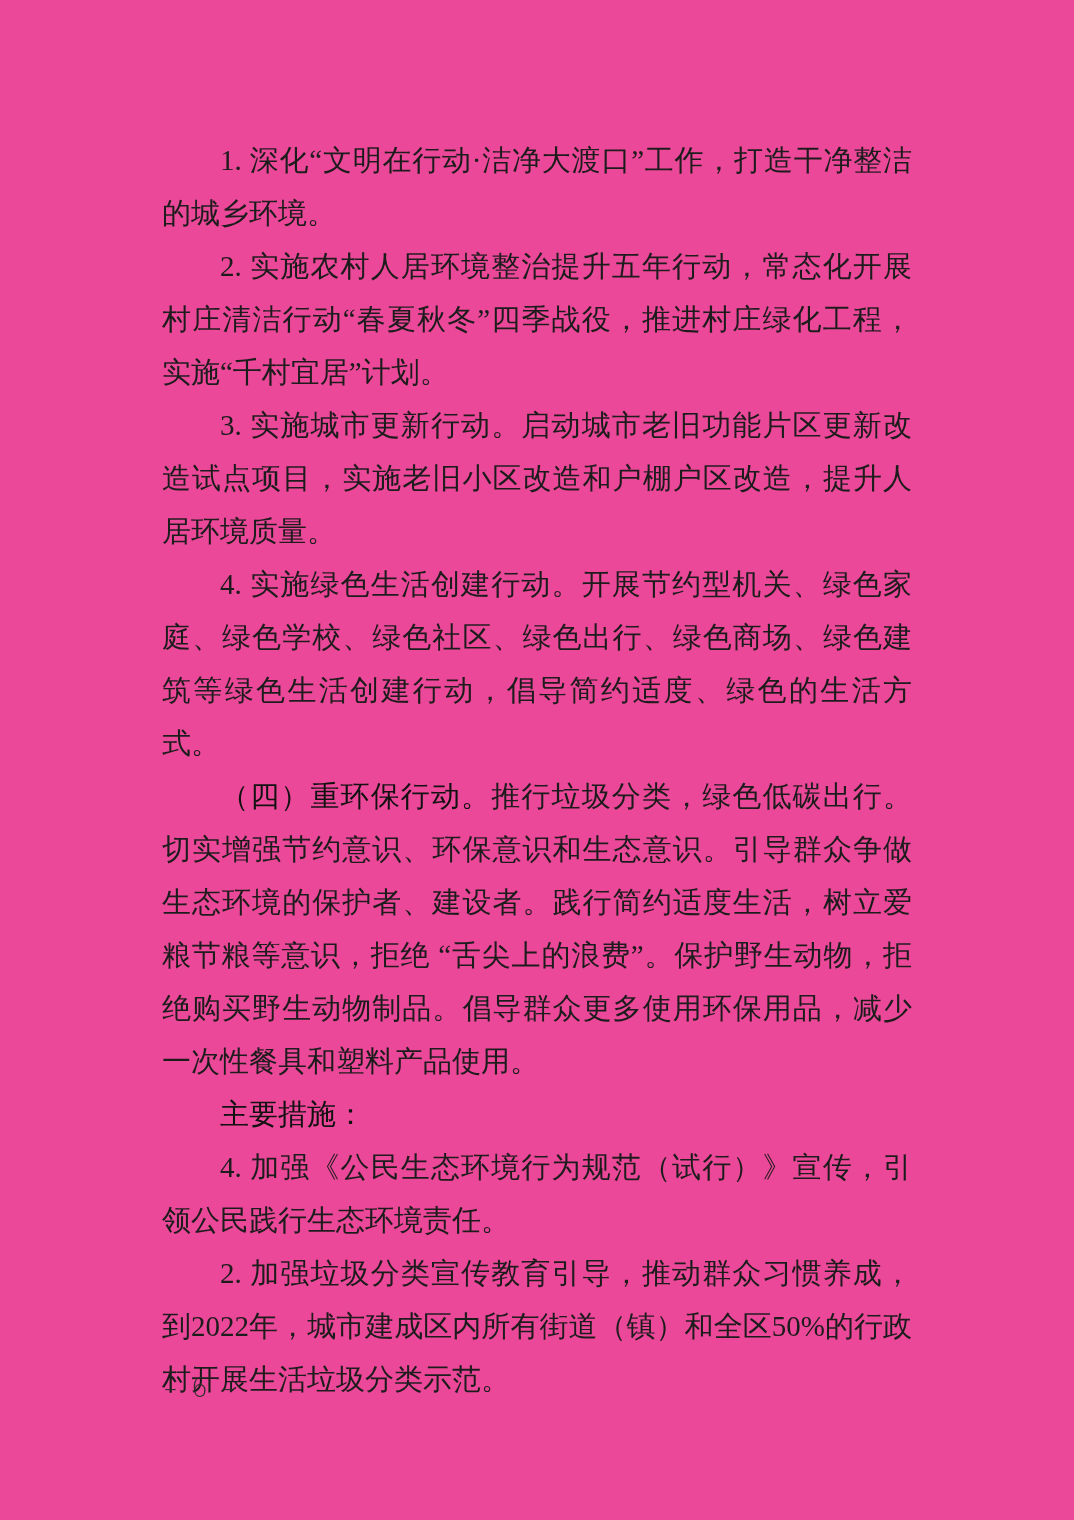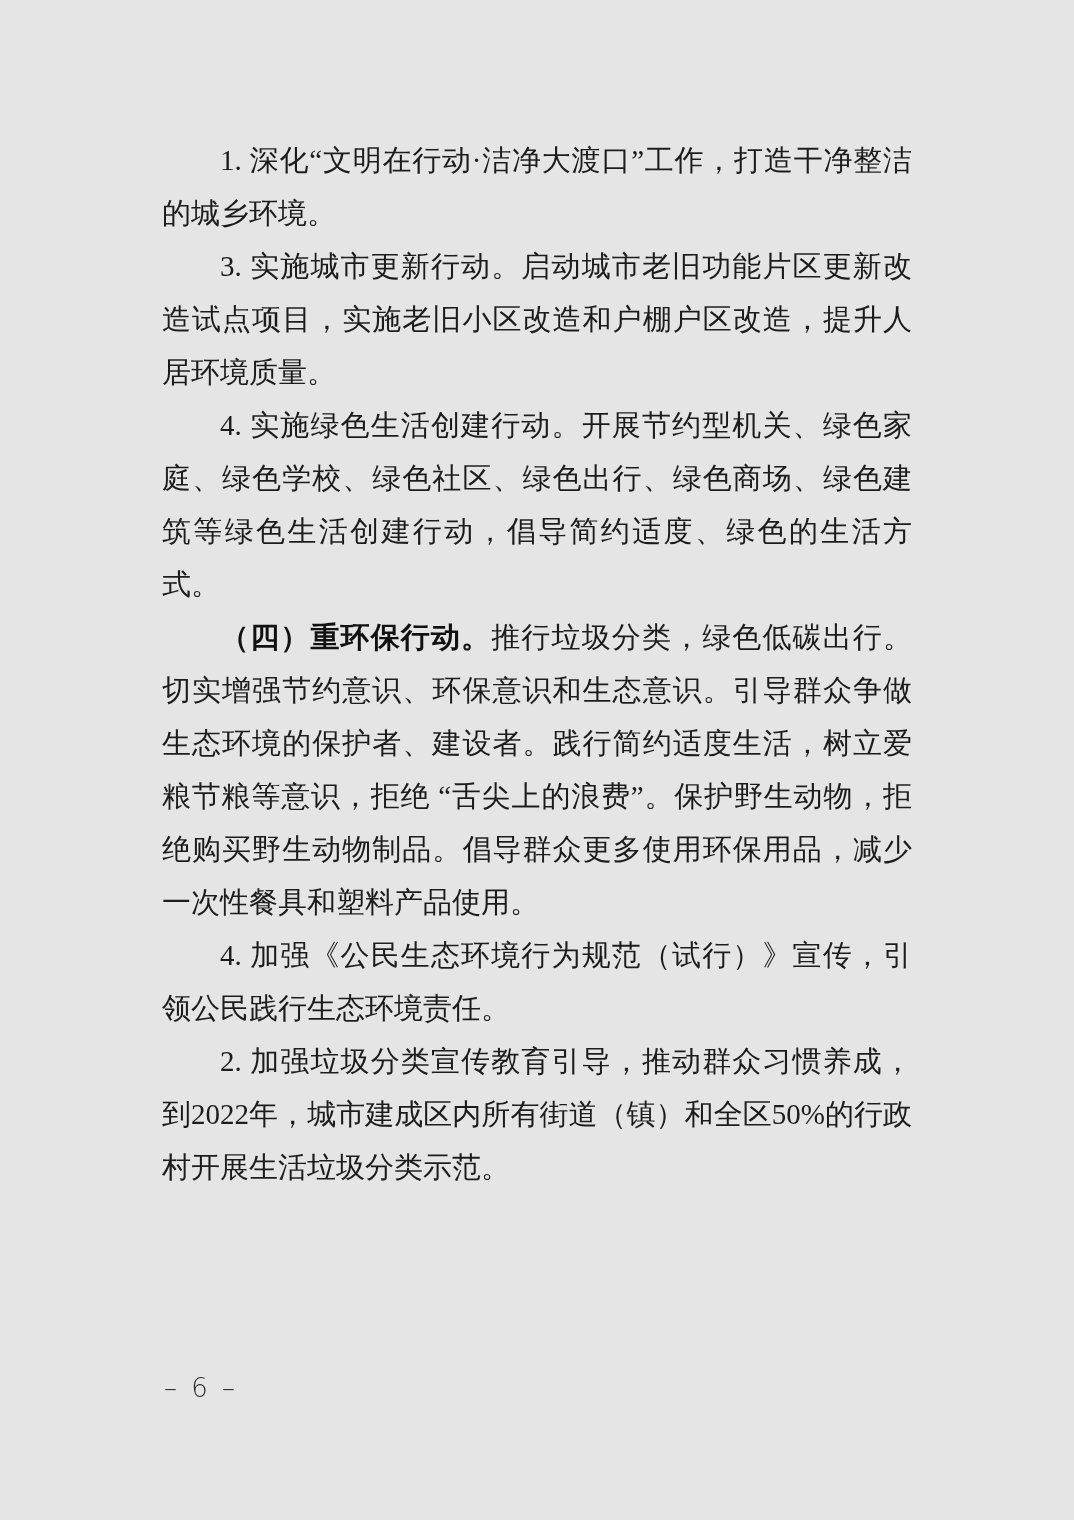--- a/index.html
+++ b/index.html
@@ -13,41 +13,41 @@
     position: relative;
     overflow: hidden;
     font-family: "Liberation Serif", "DejaVu Serif", serif;
   }
   .page {
     position: absolute;
     left: 0;
     top: 0;
     width: 1074px;
     height: 1520px;
-    background: #e5e5e5;
+    background: #ec4899;
   }
   .content {
     position: absolute;
     left: 162px;
     top: 134px;
     width: 750px;
   }
   .para {
     margin: 0;
     padding: 0;
     font-size: 29px;
     line-height: 53px;
     text-align: justify;
     text-indent: 2em;
     color: #1c1c1c;
     letter-spacing: 0px;
     word-break: break-all;
   }
   .para .lead {
-    font-weight: bold;
+    font-weight: normal;
     color: #111111;
     margin-top: 12px;
   }
   .footer {
     position: absolute;
     left: 164px;
     top: 1368px;
     font-size: 26px;
     line-height: 40px;
     color: #2b2b2b;
@@ -57,27 +57,29 @@
   }
 </style>
 </head>
 <body>
 
 <div class="page">
   <div class="content">
 
     <p class="para"><span class="lead"></span><span>1. 深化“文明在行动·洁净大渡口”工作，打造干净整洁的城乡环境。</span></p>
 
+    <p class="para"><span class="lead"></span><span>2. 实施农村人居环境整治提升五年行动，常态化开展村庄清洁行动“春夏秋冬”四季战役，推进村庄绿化工程，实施“千村宜居”计划。</span></p>
 
     <p class="para"><span class="lead"></span><span>3. 实施城市更新行动。启动城市老旧功能片区更新改造试点项目，实施老旧小区改造和户棚户区改造，提升人居环境质量。</span></p>
 
     <p class="para"><span class="lead"></span><span>4. 实施绿色生活创建行动。开展节约型机关、绿色家庭、绿色学校、绿色社区、绿色出行、绿色商场、绿色建筑等绿色生活创建行动，倡导简约适度、绿色的生活方式。</span></p>
 
     <p class="para"><span class="lead">（四）重环保行动。</span><span>推行垃圾分类，绿色低碳出行。切实增强节约意识、环保意识和生态意识。引导群众争做生态环境的保护者、建设者。践行简约适度生活，树立爱粮节粮等意识，拒绝 “舌尖上的浪费”。保护野生动物，拒绝购买野生动物制品。倡导群众更多使用环保用品，减少一次性餐具和塑料产品使用。</span></p>
 
+    <p class="para"><span class="lead">主要措施：</span><span></span></p>
 
     <p class="para"><span class="lead"></span><span>4. 加强《公民生态环境行为规范（试行）》宣传，引领公民践行生态环境责任。</span></p>
 
     <p class="para"><span class="lead"></span><span>2. 加强垃圾分类宣传教育引导，推动群众习惯养成，到2022年，城市建成区内所有街道（镇）和全区50%的行政村开展生活垃圾分类示范。</span></p>
 
   </div>
 
   <div class="footer">– 6 –</div>
 </div>
 

